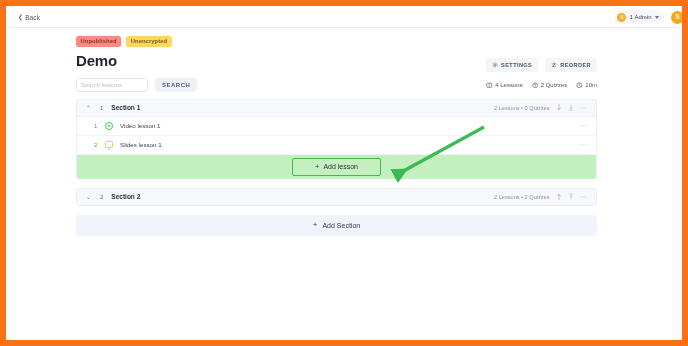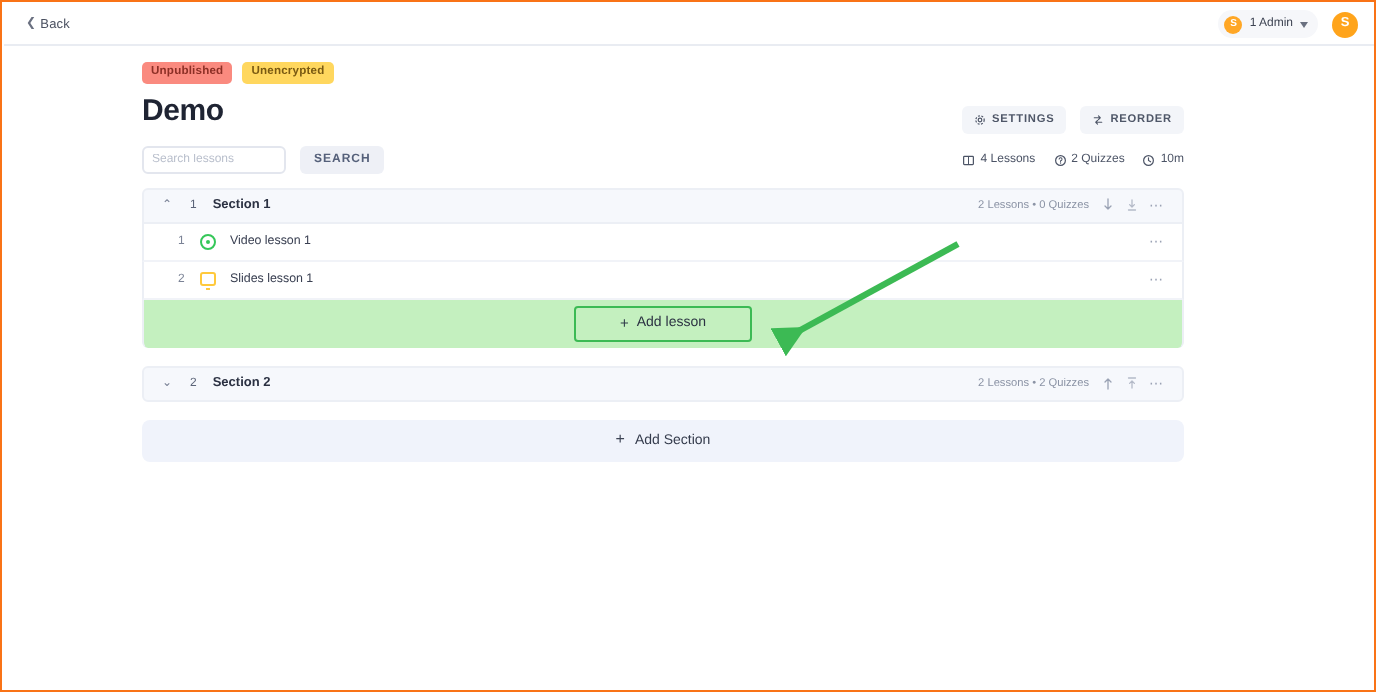--- a/index.html
+++ b/index.html
@@ -10,21 +10,21 @@
     background: #ffffff;
     font-family: "Liberation Sans", sans-serif;
     overflow: hidden;
   }
 
   #screen {
     position: relative;
     width: 688px;
     height: 346px;
     background: #ffffff;
-    border: 1px solid #f97316;
+    border: 6px solid #f97316;
     overflow: hidden;
   }
 
   
   .topbar {
     position: absolute;
     left: 1px; top: 1px;
     width: 685px;
     height: 21px;
     background: #ffffff;

